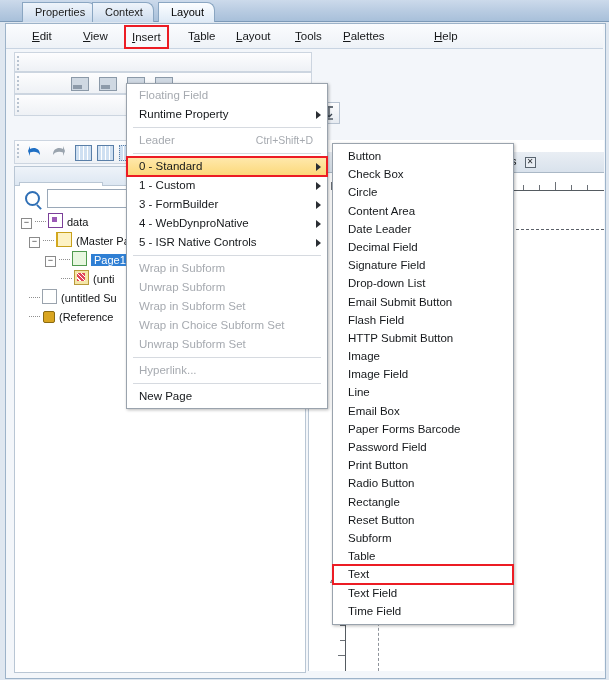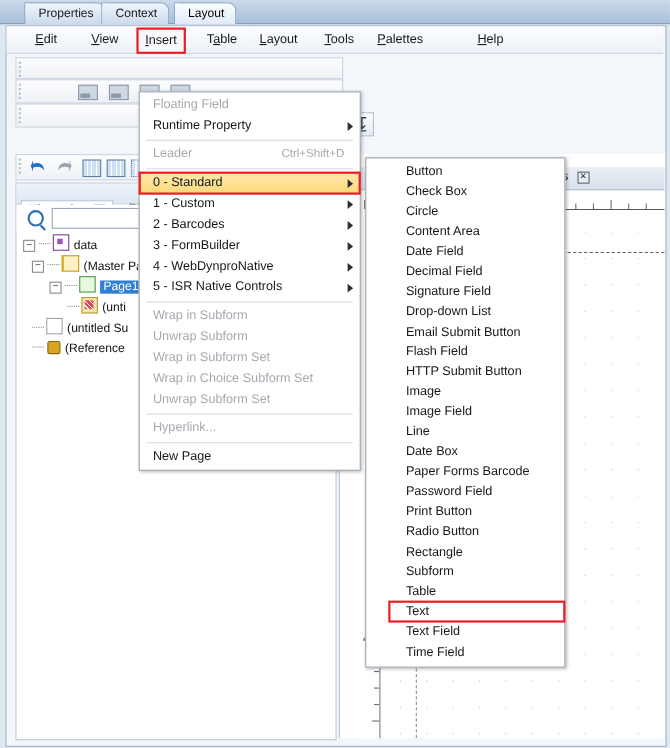--- a/index.html
+++ b/index.html
@@ -283,21 +283,20 @@
     border: 1px solid #9aa3ad;
     box-shadow: 1px 1px 3px rgba(0,0,0,.28);
     z-index: 50;
     padding: 3px 0 4px 0;
   }
   .sm-item {
     height: 18.2px; line-height: 18.2px;
     font-size: 11.5px; color: #15181b;
     padding-left: 15px; white-space: nowrap;
     position: relative;
-    margin-left: 21px;
   }
   .sm-item.redbox {
     outline: 2px solid #ec1c24;
     outline-offset: -1px;
     z-index: 3;
   }
 
   
   .rightpanel {
     position: absolute; left: 302px; top: 116px;
@@ -569,24 +568,20 @@
       <div class="dd-sep"></div>
       <div class="dd-item hl redbox">
         <span>0 - Standard</span>
         <span class="sub"></span>
       </div>
       <div class="dd-item">
         <span>1 - Custom</span>
         <span class="sub"></span>
       </div>
       <div class="dd-item">
-        <span>2 - Barcodes</span>
-        <span class="sub"></span>
-      </div>
-      <div class="dd-item">
         <span>3 - FormBuilder</span>
         <span class="sub"></span>
       </div>
       <div class="dd-item">
         <span>4 - WebDynproNative</span>
         <span class="sub"></span>
       </div>
       <div class="dd-item">
         <span>5 - ISR Native Controls</span>
         <span class="sub"></span>
@@ -615,36 +610,37 @@
       <div class="dd-item">
         <span>New Page</span>
       </div>
     </div>
 
     <div class="submenu">
       <div class="sm-item"><span>Button</span></div>
       <div class="sm-item"><span>Check Box</span></div>
       <div class="sm-item"><span>Circle</span></div>
       <div class="sm-item"><span>Content Area</span></div>
-      <div class="sm-item"><span>Date Field</span></div>
+      <div class="sm-item"><span>Date Leader</span></div>
       <div class="sm-item"><span>Decimal Field</span></div>
       <div class="sm-item"><span>Signature Field</span></div>
       <div class="sm-item"><span>Drop-down List</span></div>
       <div class="sm-item"><span>Email Submit Button</span></div>
       <div class="sm-item"><span>Flash Field</span></div>
       <div class="sm-item"><span>HTTP Submit Button</span></div>
       <div class="sm-item"><span>Image</span></div>
       <div class="sm-item"><span>Image Field</span></div>
       <div class="sm-item"><span>Line</span></div>
-      <div class="sm-item"><span>Date Box</span></div>
+      <div class="sm-item"><span>Email Box</span></div>
       <div class="sm-item"><span>Paper Forms Barcode</span></div>
       <div class="sm-item"><span>Password Field</span></div>
       <div class="sm-item"><span>Print Button</span></div>
       <div class="sm-item"><span>Radio Button</span></div>
       <div class="sm-item"><span>Rectangle</span></div>
+      <div class="sm-item"><span>Reset Button</span></div>
       <div class="sm-item"><span>Subform</span></div>
       <div class="sm-item"><span>Table</span></div>
       <div class="sm-item redbox"><span>Text</span></div>
       <div class="sm-item"><span>Text Field</span></div>
       <div class="sm-item"><span>Time Field</span></div>
     </div>
 
   </div>
 </div>
 

